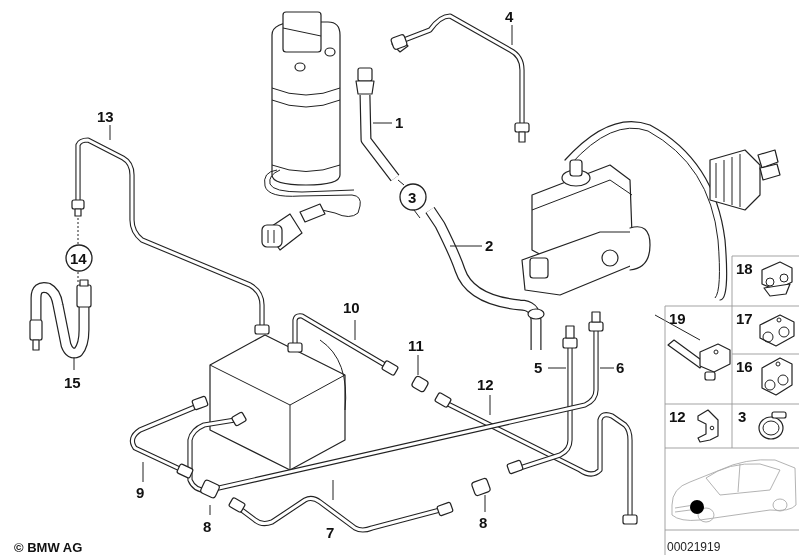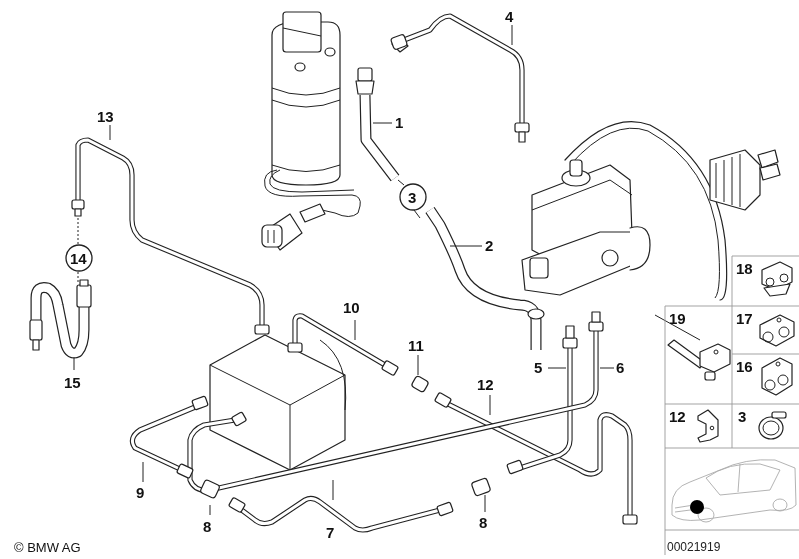--- a/index.html
+++ b/index.html
@@ -11,21 +11,21 @@
   .pipe-inner { fill: none; stroke: #fff; stroke-width: 3.0; stroke-linecap: round; stroke-linejoin: round; }
   .hose-outer { fill: none; stroke: #222; stroke-width: 11; stroke-linecap: butt; stroke-linejoin: round; }
   .hose-inner { fill: none; stroke: #fff; stroke-width: 8.6; stroke-linecap: butt; stroke-linejoin: round; }
   .thin { fill: none; stroke: #222; stroke-width: 1; }
   .leader { fill: none; stroke: #222; stroke-width: 1; }
   .callout { font-family: "Liberation Sans", sans-serif; font-weight: bold; font-size: 15px; fill: #111; }
   .callout-circle { fill: #fff; stroke: #222; stroke-width: 1.3; }
   .box { fill: none; stroke: #999; stroke-width: 0.9; }
   .car { fill: none; stroke: #aaa; stroke-width: 0.9; }
   .footer-text { position: absolute; font-size: 12px; color: #111; }
-  #copyright { left: 14px; top: 540px; font-weight: normal; font-size: 13px; }
+  #copyright { left: 14px; top: 540px; font-weight: bold; font-size: 13px; }
   #diagram-number { left: 667px; top: 540px; font-size: 12px; color: #222; }
 </style>
 </head>
 <body>
 
 <svg id="diagram" viewBox="0 0 799 559" xmlns="http://www.w3.org/2000/svg">
 
   <g>
     <path class="part" d="M272,35 Q272,22 300,22 L328,22 Q340,22 340,35 L340,175 Q340,185 306,185 Q272,185 272,175 Z"></path>
     <path class="thin" d="M272,88 Q306,102 340,88"></path>

